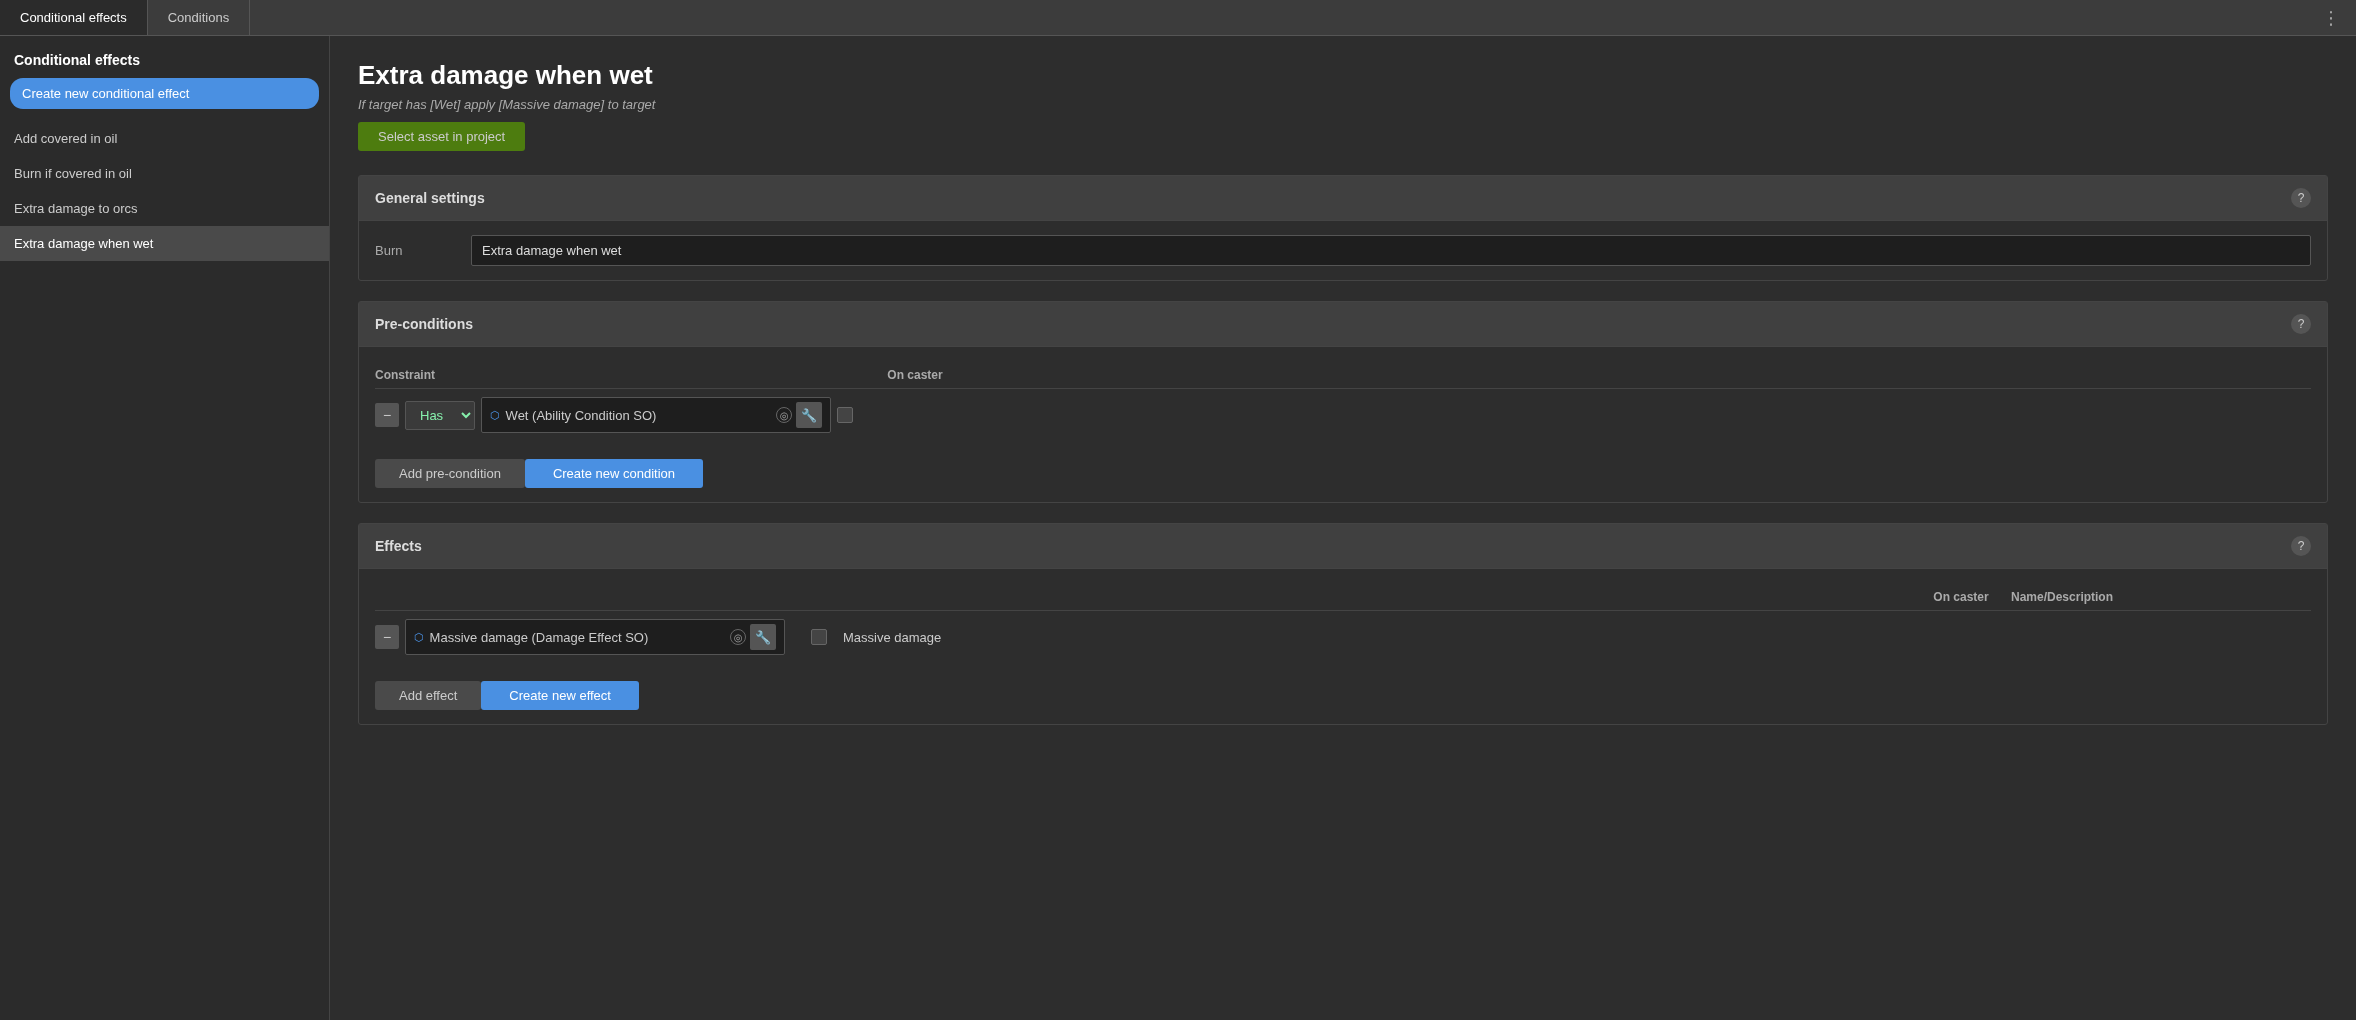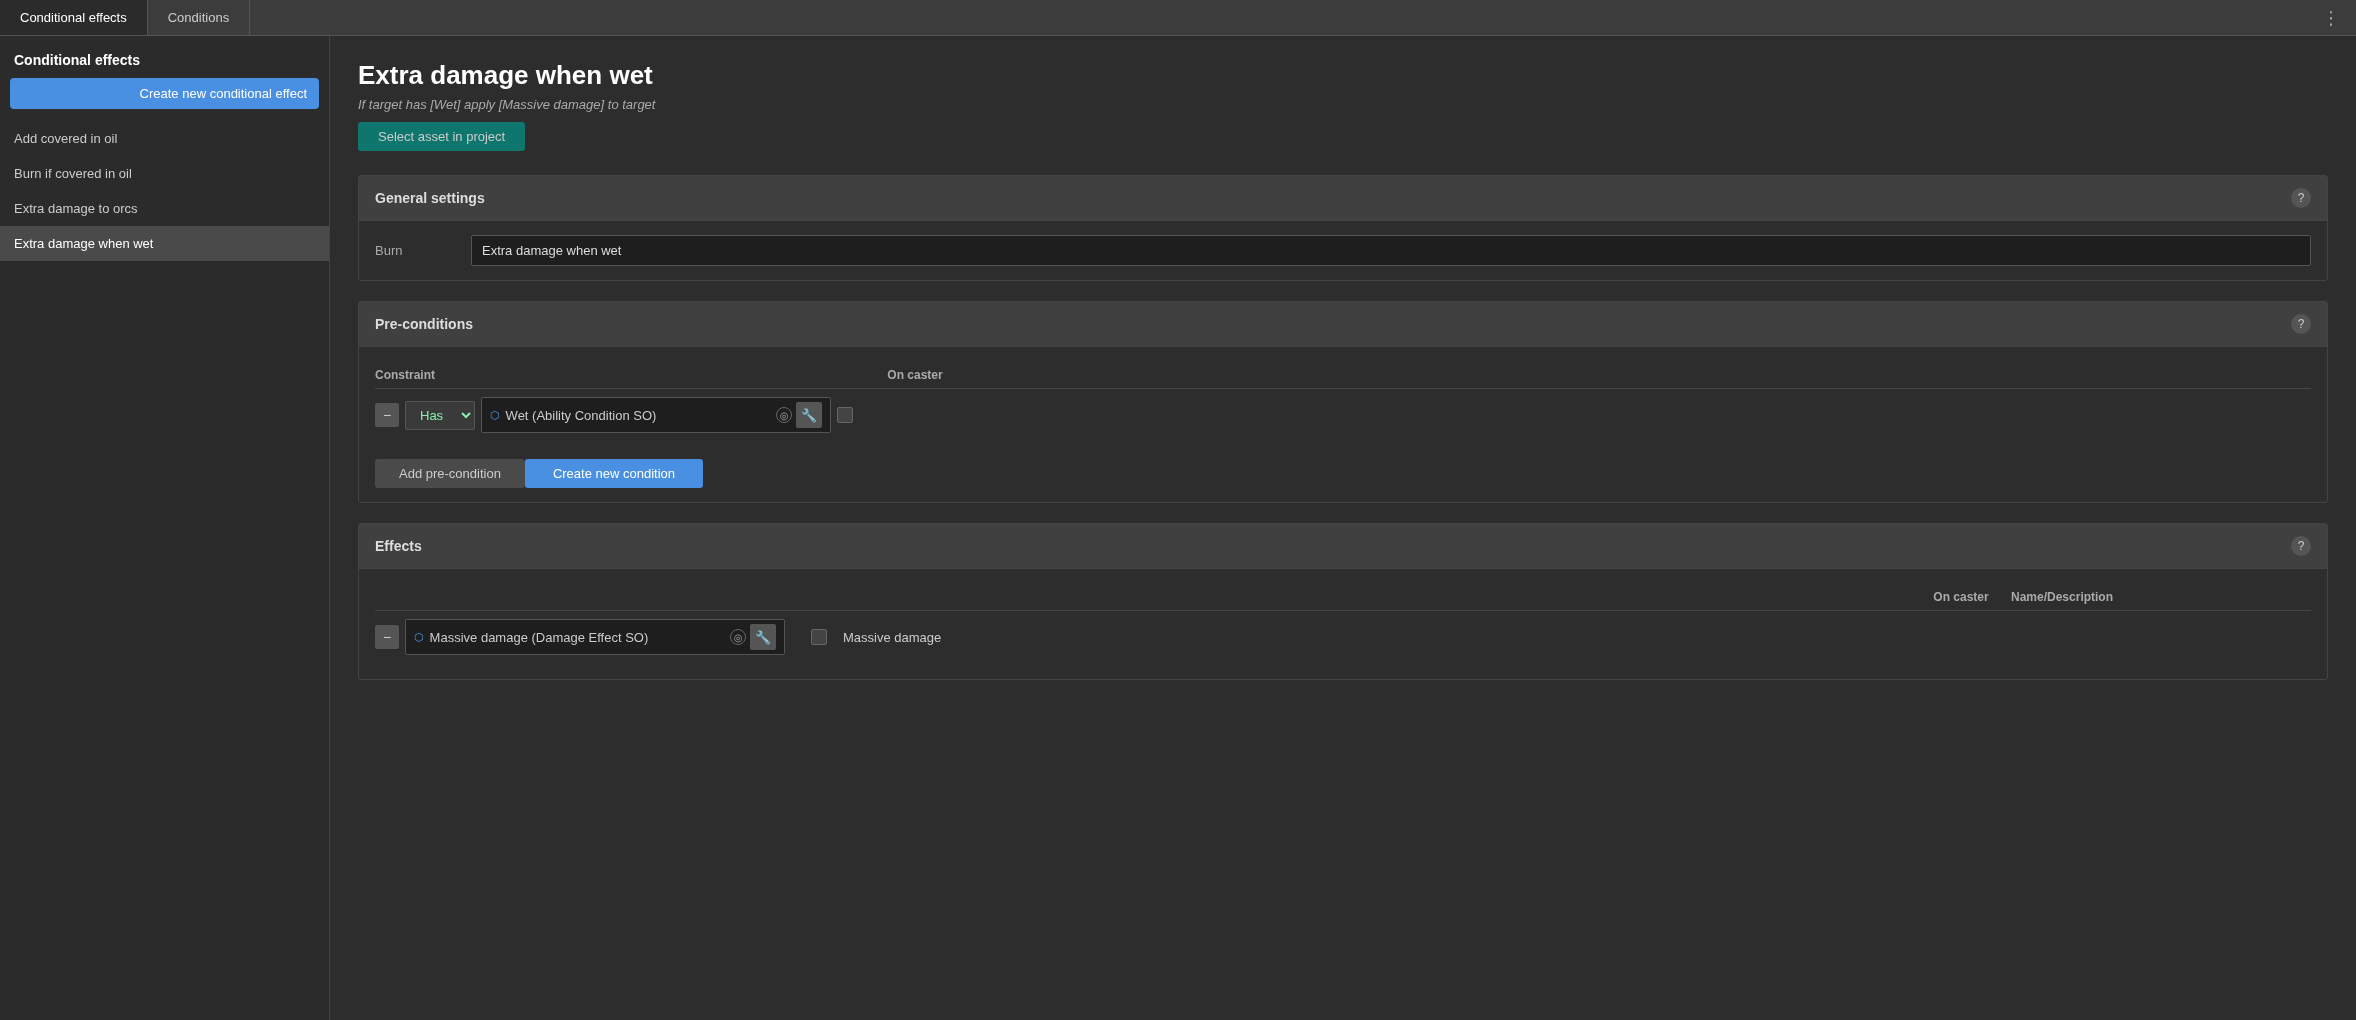--- a/index.html
+++ b/index.html
@@ -68,25 +68,25 @@
       font-size: 14px;
       font-weight: bold;
       color: #fff;
       padding: 4px 14px 10px 14px;
     }
     .sidebar-btn {
       margin: 0 10px 12px 10px;
       background: #4a90e2;
       color: #fff;
       border: none;
-      border-radius: 4px;
+      border-radius: 13px;
       padding: 8px 12px;
       font-size: 13px;
       cursor: pointer;
-      text-align: right;
+      text-align: left;
     }
     .sidebar-item {
       padding: 10px 14px;
       color: #ccc;
       cursor: pointer;
       font-size: 13px;
     }
     .sidebar-item.active {
       background: #4a4a4a;
       color: #fff;
@@ -106,21 +106,21 @@
       color: #fff;
       margin-bottom: 6px;
     }
     .content-subtitle {
       font-size: 13px;
       color: #aaa;
       font-style: italic;
       margin-bottom: 10px;
     }
     .select-asset-btn {
-      background: #0f766e;
+      background: #4d7c0f;
       border: none;
       color: #ccc;
       padding: 7px 20px;
       border-radius: 3px;
       cursor: pointer;
       font-size: 13px;
       margin-bottom: 24px;
     }
 
     
@@ -475,17 +475,21 @@
             <span class="condition-icon">⬡</span>
             <span>Massive damage (Damage Effect SO)</span>
             <div style="margin-left:auto; display:flex; gap:4px; align-items:center;">
               <div class="icon-circle">◎</div>
               <button class="wrench-btn">🔧</button>
             </div>
           </div>
           <div class="effect-checkbox"></div>
           <span class="effect-name">Massive damage</span>
         </div>
+        <div class="bottom-row">
+          <button class="add-btn">Add effect</button>
+          <button class="create-btn">Create new effect</button>
+        </div>
       </div>
     </div>
 
   </div>
 </div>
 
 </body></html>

